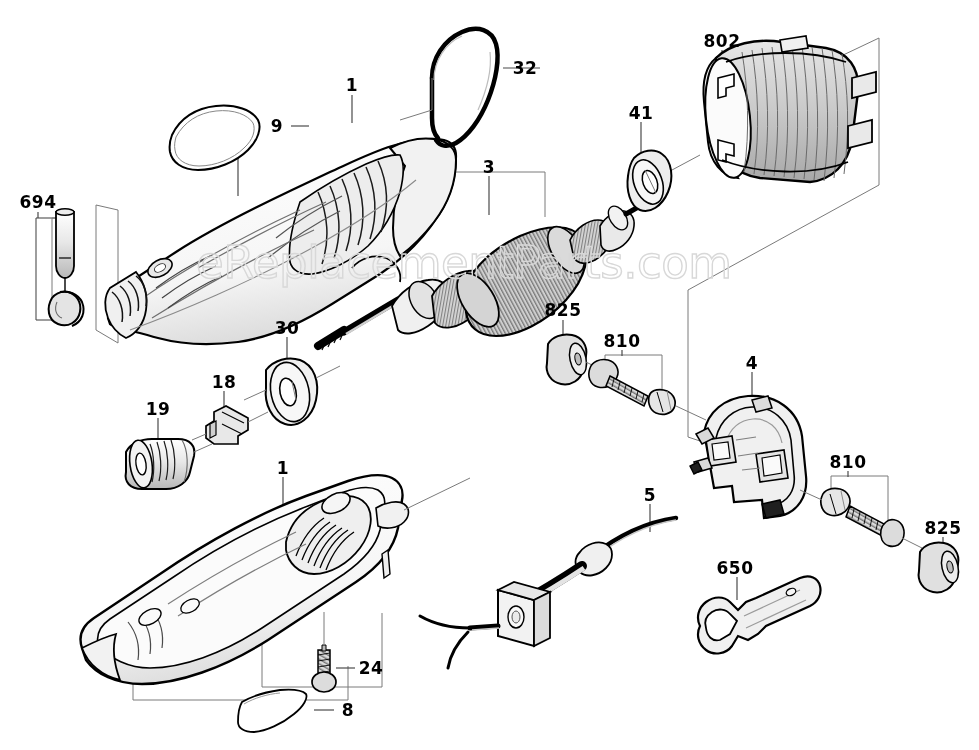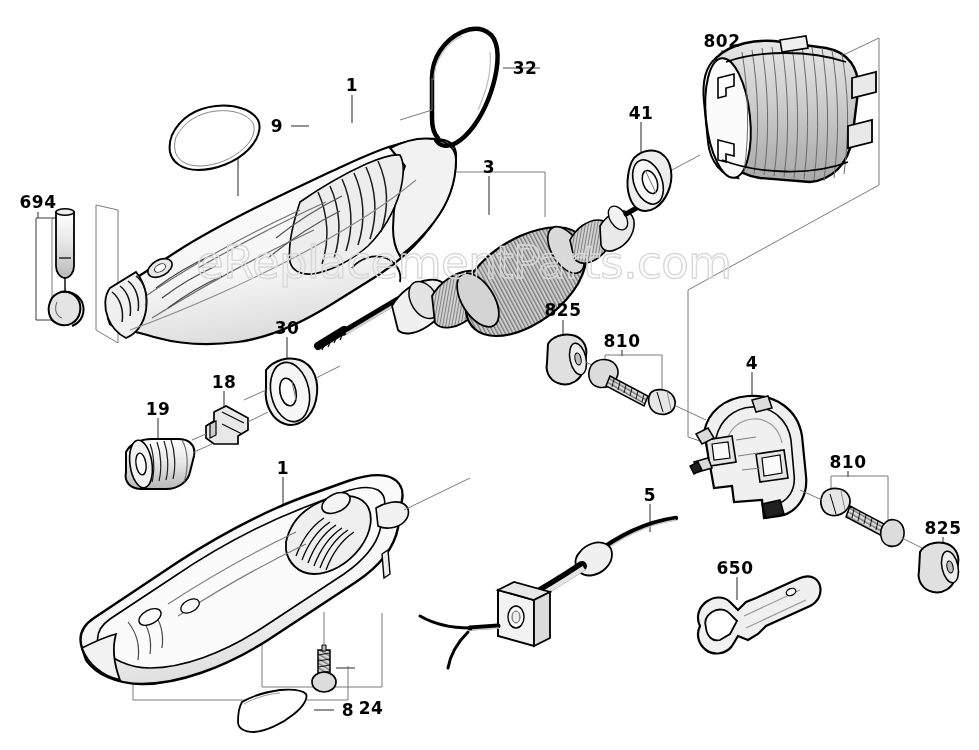--- a/index.html
+++ b/index.html
@@ -575,16 +575,16 @@
   <div class="callout-label" style="left:224px; top:382px;">18</div>
   <div class="callout-label" style="left:158px; top:409px;">19</div>
   <div class="callout-label" style="left:563px; top:310px;">825</div>
   <div class="callout-label" style="left:622px; top:341px;">810</div>
   <div class="callout-label" style="left:752px; top:363px;">4</div>
   <div class="callout-label" style="left:848px; top:462px;">810</div>
   <div class="callout-label" style="left:943px; top:528px;">825</div>
   <div class="callout-label" style="left:283px; top:468px;">1</div>
   <div class="callout-label" style="left:650px; top:495px;">5</div>
   <div class="callout-label" style="left:735px; top:568px;">650</div>
-  <div class="callout-label" style="left:371px; top:668px;margin-top:40px;">24</div>
+  <div class="callout-label" style="left:371px; top:668px;">24</div>
   <div class="callout-label" style="left:348px; top:710px;">8</div>
 
 </div>
 
 </body></html>

